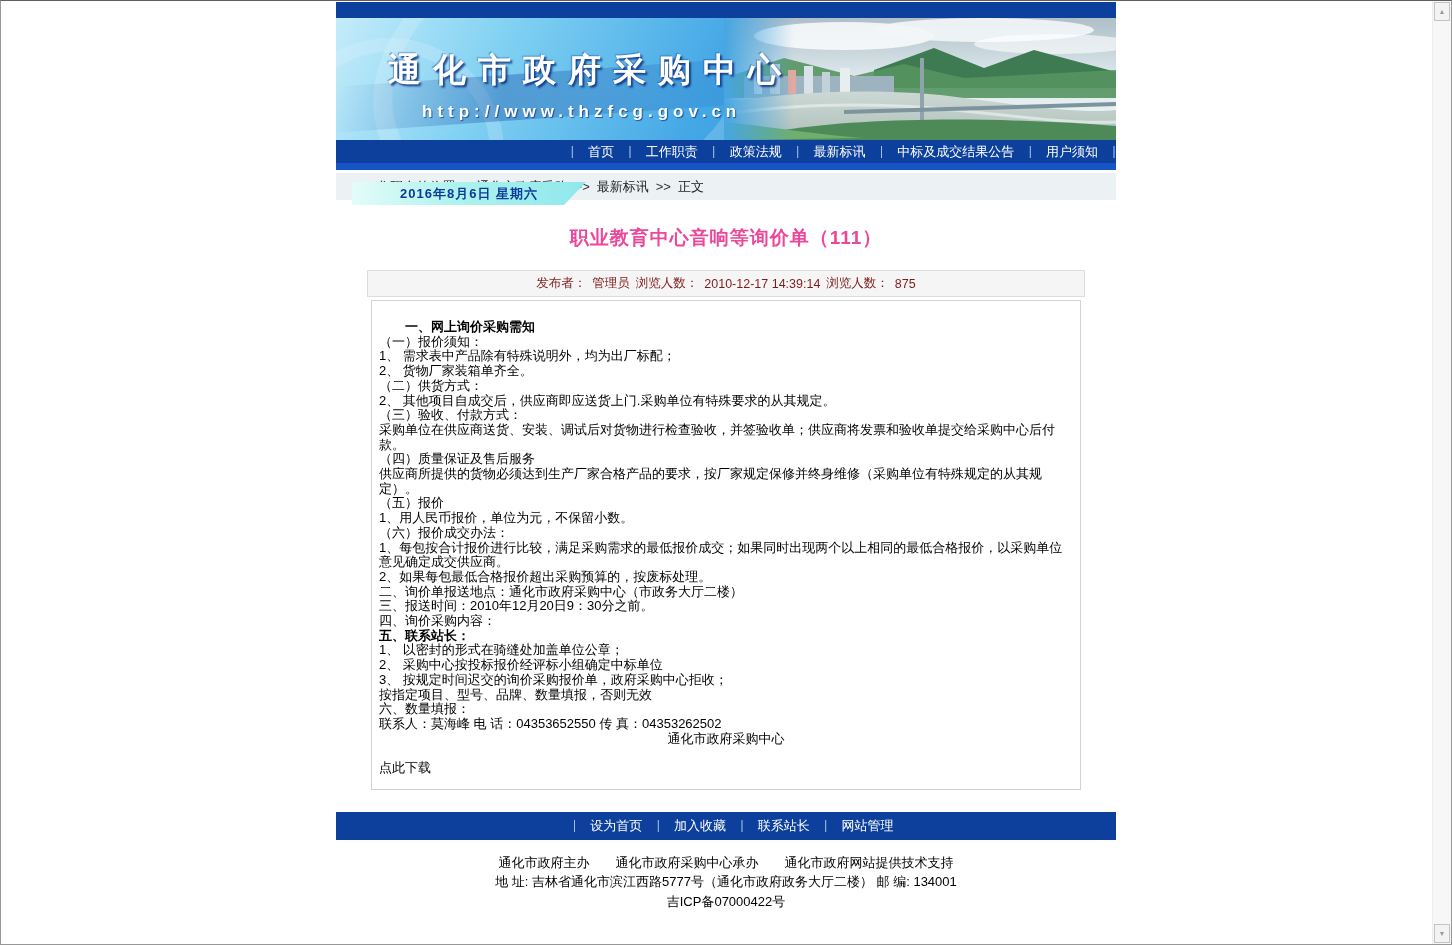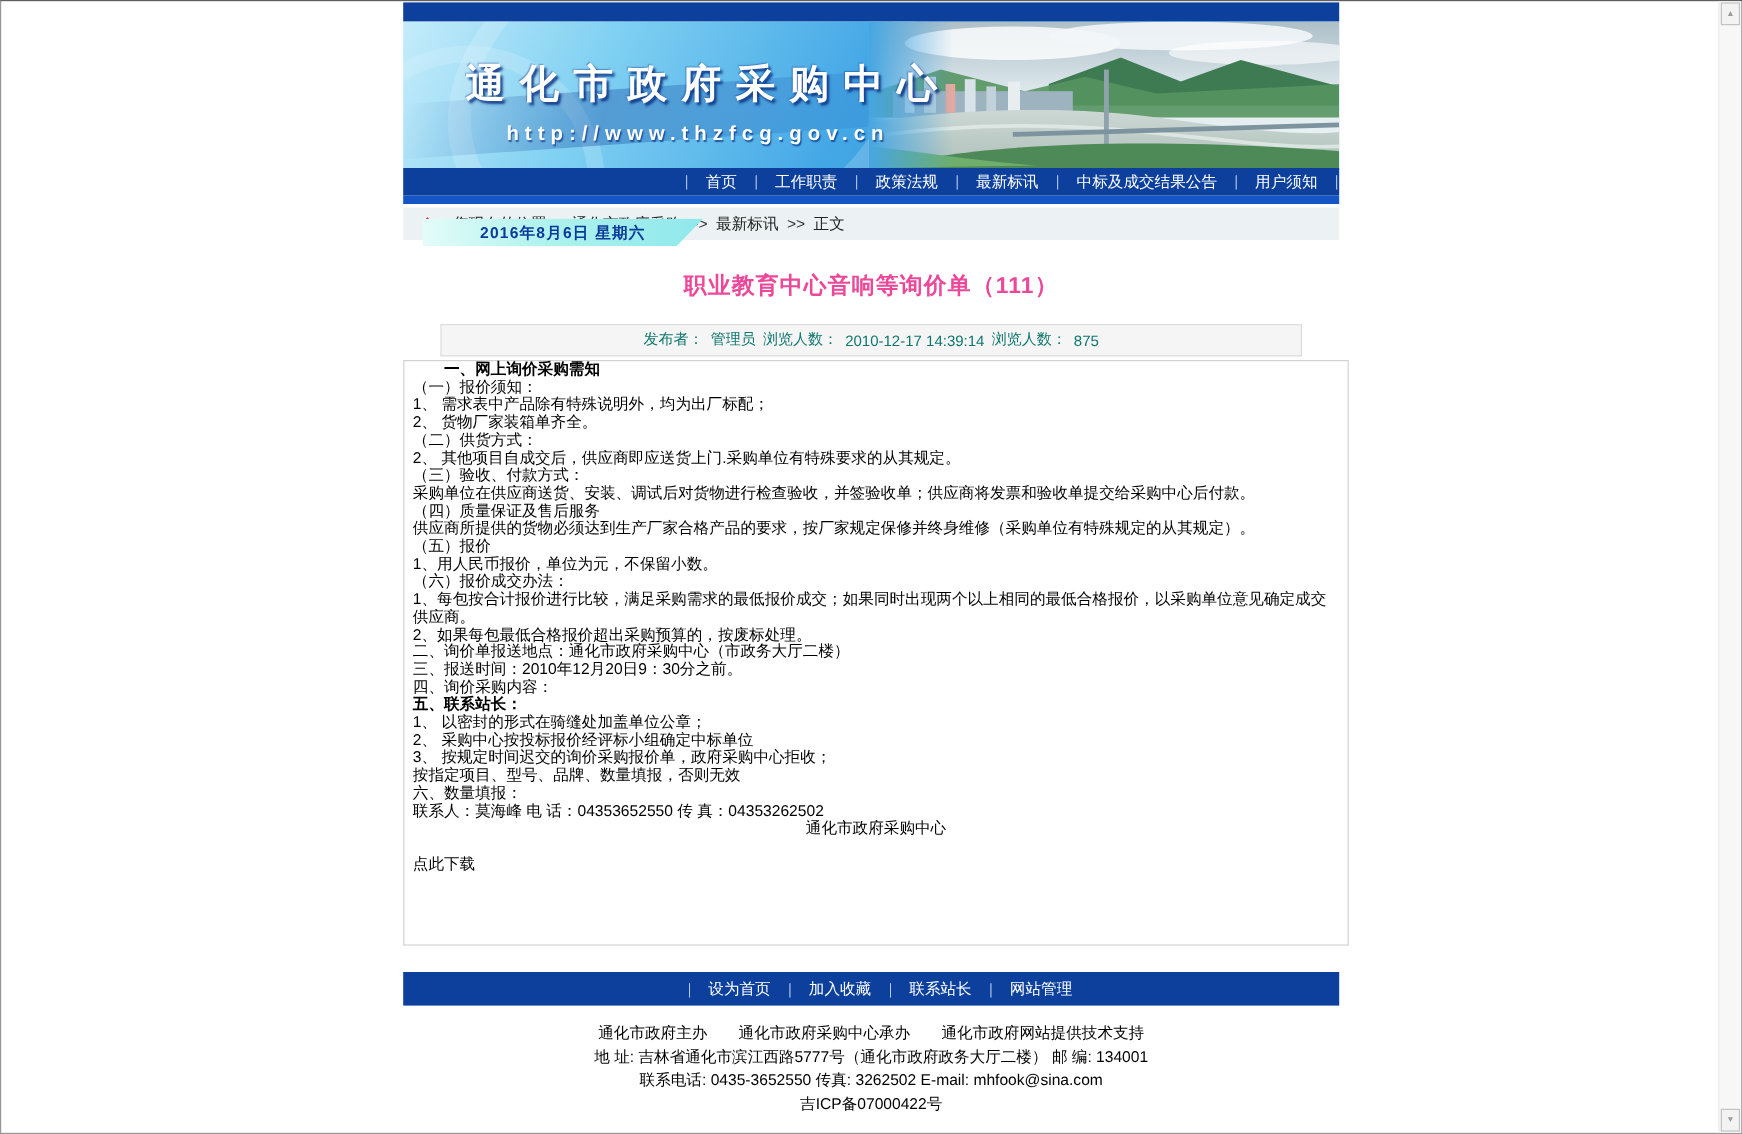--- a/index.html
+++ b/index.html
@@ -45,23 +45,23 @@
   
   .crumb-gap{height:3px;background:#ffffff;}
   .breadcrumb{height:27px;background:#ecf2f3;display:flex;align-items:center;font-size:13px;color:#222222;padding-left:17px;}
   .crumb-arrow{color:#cc1111;font-weight:bold;font-size:15px;margin-right:12px;line-height:1;}
   .breadcrumb .crumb-label{margin-right:8px;}
   .breadcrumb .crumb-item{cursor:pointer;}
   .breadcrumb .crumb-sep{margin:0 7px;color:#333;}
 
   
   .article-title{text-align:center;color:#ec4899;font-size:19px;font-weight:bold;margin:25px 0 19px 0;letter-spacing:1px;}
-  .meta-bar{width:718px;margin:0 auto;box-sizing:border-box;background:#f5f5f5;border:1px solid #dcdcdc;height:27px;display:flex;align-items:center;justify-content:center;font-size:12.5px;color:#0f766e;}
+  .meta-bar{width:718px;margin:0 auto;box-sizing:border-box;background:#f5f5f5;border:1px solid #dcdcdc;height:27px;display:flex;align-items:center;justify-content:center;font-size:12.5px;color:#7f1d1d;}
   .meta-bar span{margin:0 3px;}
-  .content-box{width:788px;margin:3px auto 0 auto;box-sizing:border-box;border:1px solid #d2d2d2;background:#ffffff;padding:0 7px 13px 7px;font-size:13px;line-height:14.7px;color:#000000;min-height:488px;}
+  .content-box{width:710px;margin:3px auto 0 auto;box-sizing:border-box;border:1px solid #d2d2d2;background:#ffffff;padding:19px 7px 13px 7px;font-size:13px;line-height:14.7px;color:#000000;min-height:488px;}
   .content-box .line{min-height:14.7px;}
   .content-box .bold{font-weight:bold;}
   .content-box .indent{padding-left:26px;}
   .content-box .center{text-align:center;}
   .content-box .link{cursor:pointer;}
 
   
   .footer-bar{height:28px;background:#0c409c;color:#ffffff;display:flex;align-items:center;justify-content:center;font-size:13px;margin-top:22px;white-space:nowrap;}
   .footer-bar .sep{margin:0 10px;color:#cfe0ff;font-size:12px;}
   .footer-bar .footer-link{cursor:pointer;}
@@ -202,21 +202,20 @@
       <span class="footer-link">加入收藏</span>
       <span class="sep">｜</span>
       <span class="footer-link">联系站长</span>
       <span class="sep">｜</span>
       <span class="footer-link">网站管理</span>
     </div>
 
   <div class="footer-info" id="footer-info">
       <div class="f-line">通化市政府主办　　通化市政府采购中心承办　　通化市政府网站提供技术支持</div>
       <div class="f-line">地 址: 吉林省通化市滨江西路5777号（通化市政府政务大厅二楼） 邮 编: 134001</div>
-      <div class="f-line">联系电话: 0435-3652550 传真: 3262502 E-mail: mhfook@sina.com</div>
       <div class="f-line">吉ICP备07000422号</div>
     </div>
 
 </div>
 
 <div class="scrollbar">
   <div class="sb-btn sb-up">▲</div>
   <div class="sb-btn sb-down">▼</div>
 </div>
 

